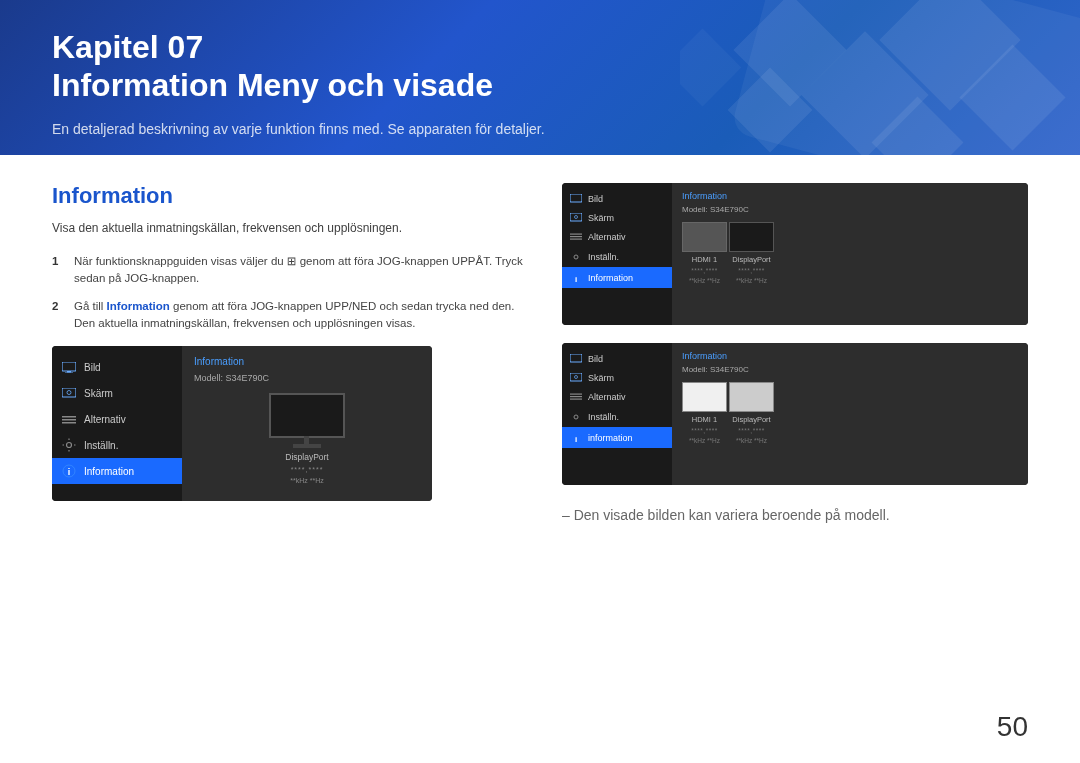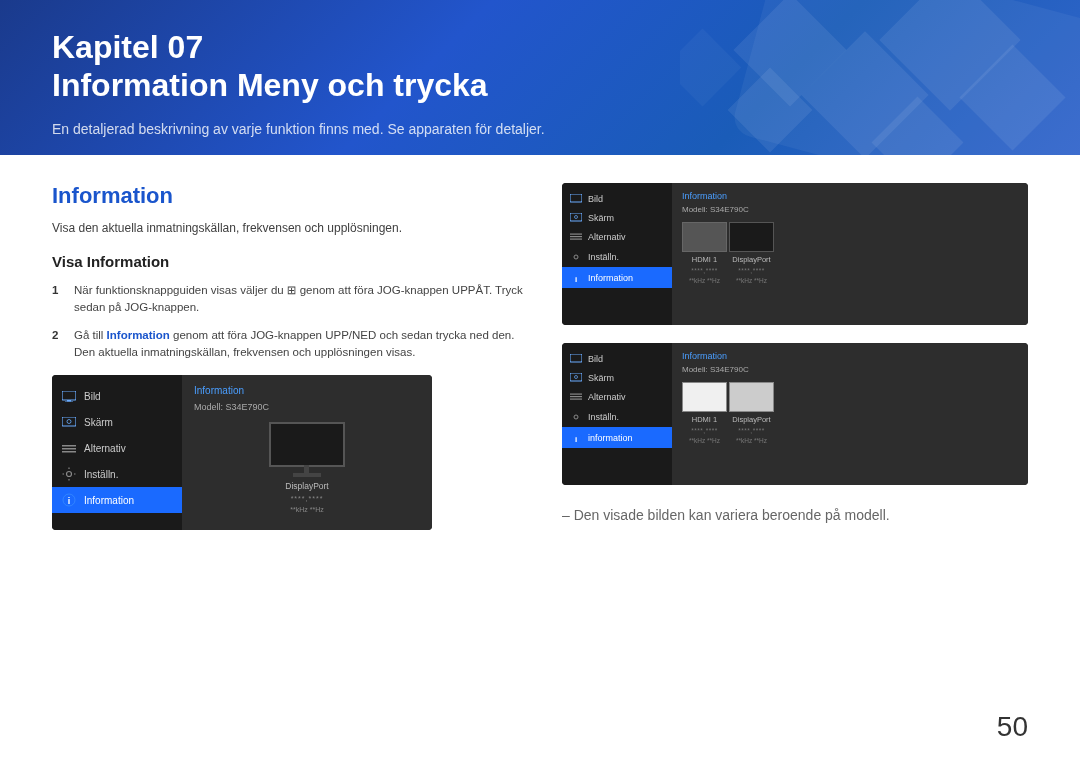--- a/index.html
+++ b/index.html
@@ -273,30 +273,29 @@
   <div class="diamonds">
     <div class="diamond" style="right:250px; top:10px; width:80px; height:80px;"></div>
     <div class="diamond" style="right:170px; top:50px; width:90px; height:90px;"></div>
     <div class="diamond" style="right:80px; top:-10px; width:100px; height:100px;"></div>
     <div class="diamond" style="right:30px; top:60px; width:75px; height:75px;"></div>
     <div class="diamond" style="right:280px; top:80px; width:60px; height:60px;"></div>
     <div class="diamond" style="right:130px; top:110px; width:65px; height:65px;"></div>
     <div class="diamond" style="right:350px; top:40px; width:55px; height:55px; opacity:0.5"></div>
   </div>
   <div class="header-chapter">Kapitel 07</div>
-  <div class="header-chapter">Information Meny och trycka</div>
+  <div class="header-chapter">Information Meny och visade</div>
   <div class="header-subtitle">En detaljerad beskrivning av varje funktion finns med. Se apparaten för detaljer.</div>
 </div>
 
 <div class="main-content">
 
   <div class="left-column">
     <div class="section-title">Information</div>
     <div class="section-description">Visa den aktuella inmatningskällan, frekvensen och upplösningen.</div>
-    <div class="subsection-title">Visa Information</div>
 
     <ul class="numbered-list">
       <li>
         <span class="list-number">1</span>
         <span>När funktionsknappguiden visas väljer du ⊞ genom att föra JOG-knappen UPPÅT. Tryck sedan på JOG-knappen.</span>
       </li>
       <li>
         <span class="list-number">2</span>
         <span>Gå till <span class="highlight-text">Information</span> genom att föra JOG-knappen UPP/NED och sedan trycka ned den. Den aktuella inmatningskällan, frekvensen och upplösningen visas.</span>
       </li>

